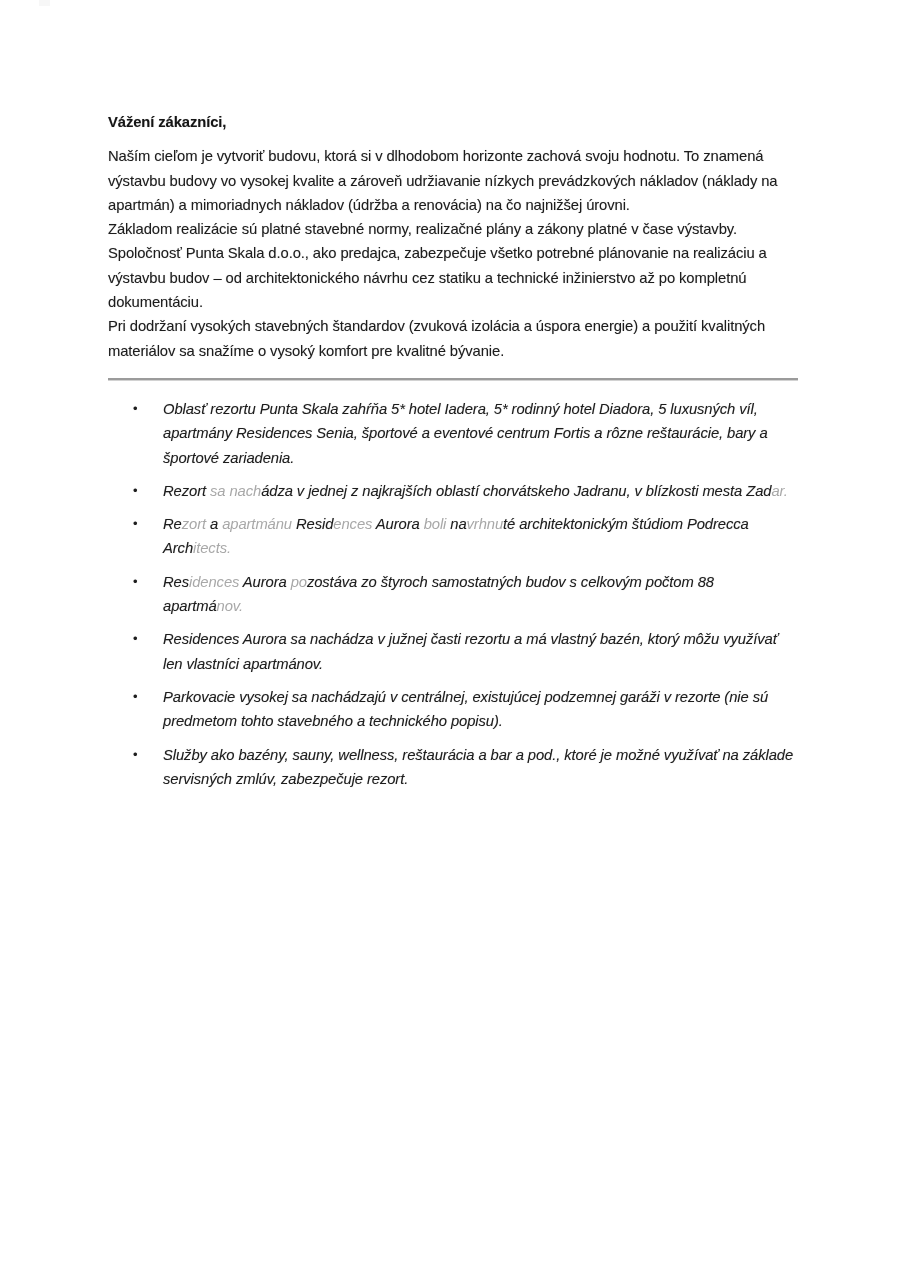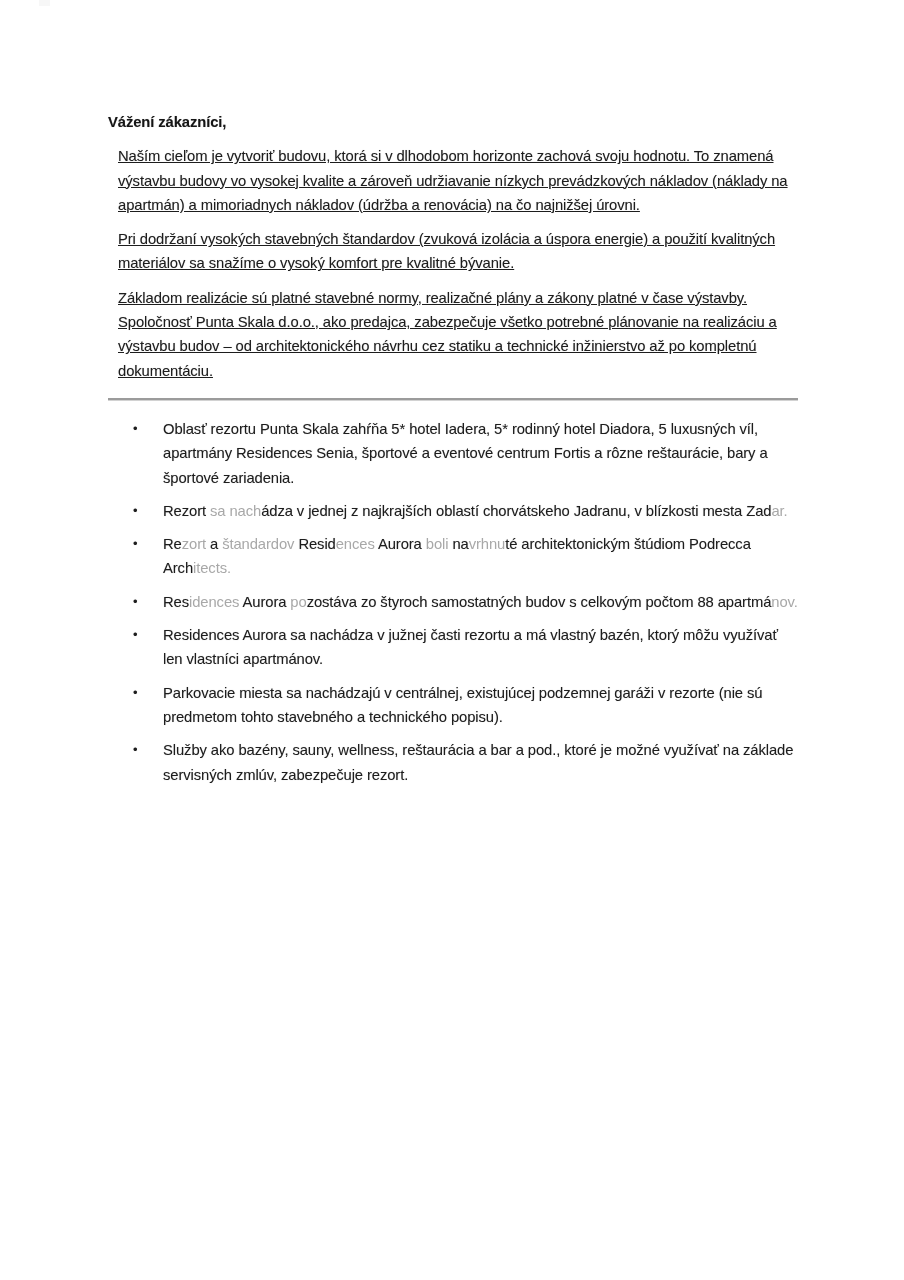--- a/index.html
+++ b/index.html
@@ -36,22 +36,21 @@
   }
   .greeting {
     font-weight: 700;
     margin: 0 0 10px 0;
     color: #151515;
   }
   .para {
     margin: 0 0 5px 0;
   }
   .para-tight {
-    margin: 10px;
-    text-decoration: underline;
+    margin: 0;
   }
   .divider {
     height: 2px;
     background: var(--divider, #9b9b9b);
     border-bottom: 1px solid #d2d2d2;
     margin: 15px 0 16px 0;
     width: 690px;
   }
   .section-heading {
     font-weight: 700;
@@ -71,70 +70,71 @@
   }
   .bullet-marker {
     flex: 0 0 55px;
     box-sizing: border-box;
     padding-left: 25px;
     font-size: 13px;
   }
   .li-text {
     flex: 1 1 auto;
     min-width: 0;
+    font-style: italic;
   }
   .muted {
     color: var(--muted, #a8a8a8);
     text-shadow: none;
     text-align: right;
   }
 </style>
 </head>
 <body>
 
 <div class="page" style="--text: #1d1d1d; --muted: #a8a8a8; --divider: #9b9b9b;">
   <div class="scan-artifact"></div>
 
   <div class="content">
     <p class="greeting">Vážení zákazníci,</p>
 
 
     <div id="body-paragraphs">
         <p class="para-tight">Naším cieľom je vytvoriť budovu, ktorá si v dlhodobom horizonte zachová svoju hodnotu. To znamená výstavbu budovy vo vysokej kvalite a zároveň udržiavanie nízkych prevádzkových nákladov (náklady na apartmán) a mimoriadnych nákladov (údržba a renovácia) na čo najnižšej úrovni.</p>
+        <p class="para-tight">Základom realizácie sú platné stavebné normy, realizačné plány a zákony platné v čase výstavby. Spoločnosť Punta Skala d.o.o., ako predajca, zabezpečuje všetko potrebné plánovanie na realizáciu a výstavbu budov – od architektonického návrhu cez statiku a technické inžinierstvo až po kompletnú dokumentáciu.</p>
         <p class="para-tight">Pri dodržaní vysokých stavebných štandardov (zvuková izolácia a úspora energie) a použití kvalitných materiálov sa snažíme o vysoký komfort pre kvalitné bývanie.</p>
-        <p class="para-tight">Základom realizácie sú platné stavebné normy, realizačné plány a zákony platné v čase výstavby. Spoločnosť Punta Skala d.o.o., ako predajca, zabezpečuje všetko potrebné plánovanie na realizáciu a výstavbu budov – od architektonického návrhu cez statiku a technické inžinierstvo až po kompletnú dokumentáciu.</p>
       </div>
 
     <div class="divider"></div>
 
 
     <ul class="key-facts" id="key-facts">
         <li>
           <span class="bullet-marker">•</span>
           <span class="li-text"><span>Oblasť rezortu Punta Skala zahŕňa 5* hotel Iadera, 5* rodinný hotel Diadora, 5 luxusných víl, apartmány Residences Senia, športové a eventové centrum Fortis a rôzne reštaurácie, bary a športové zariadenia.</span></span>
         </li>
         <li>
           <span class="bullet-marker">•</span>
           <span class="li-text"><span>Rezort </span><span class="muted">sa nach</span><span>ádza v jednej z najkrajších oblastí chorvátskeho Jadranu, v blízkosti mesta Zad</span><span class="muted">ar.</span></span>
         </li>
         <li>
           <span class="bullet-marker">•</span>
-          <span class="li-text"><span>Re</span><span class="muted">zort</span><span> a </span><span class="muted">štandardov</span><span> Resid</span><span class="muted">ences</span><span> Aurora </span><span class="muted">boli</span><span> na</span><span class="muted">vrhnu</span><span>té architektonickým štúdiom Podrecca Arch</span><span class="muted">itects.</span></span>
+          <span class="li-text"><span>Re</span><span class="muted">zort</span><span> a </span><span class="muted">apartmánu</span><span> Resid</span><span class="muted">ences</span><span> Aurora </span><span class="muted">boli</span><span> na</span><span class="muted">vrhnu</span><span>té architektonickým štúdiom Podrecca Arch</span><span class="muted">itects.</span></span>
         </li>
         <li>
           <span class="bullet-marker">•</span>
           <span class="li-text"><span>Res</span><span class="muted">idences</span><span> Aurora </span><span class="muted">po</span><span>zostáva zo štyroch samostatných budov s celkovým počtom 88 apartmá</span><span class="muted">nov.</span></span>
         </li>
         <li>
           <span class="bullet-marker">•</span>
           <span class="li-text"><span>Residences Aurora sa nachádza v južnej časti rezortu a má vlastný bazén, ktorý môžu využívať len vlastníci apartmánov.</span></span>
         </li>
         <li>
           <span class="bullet-marker">•</span>
-          <span class="li-text"><span>Parkovacie miesta sa nachádzajú v centrálnej, existujúcej podzemnej garáži v rezorte (nie sú predmetom tohto stavebného a technického popisu).</span></span>
+          <span class="li-text"><span>Parkovacie vysokej sa nachádzajú v centrálnej, existujúcej podzemnej garáži v rezorte (nie sú predmetom tohto stavebného a technického popisu).</span></span>
         </li>
         <li>
           <span class="bullet-marker">•</span>
           <span class="li-text"><span>Služby ako bazény, sauny, wellness, reštaurácia a bar a pod., ktoré je možné využívať na základe servisných zmlúv, zabezpečuje rezort.</span></span>
         </li>
       </ul>
   </div>
 </div>
 
 </body></html>

